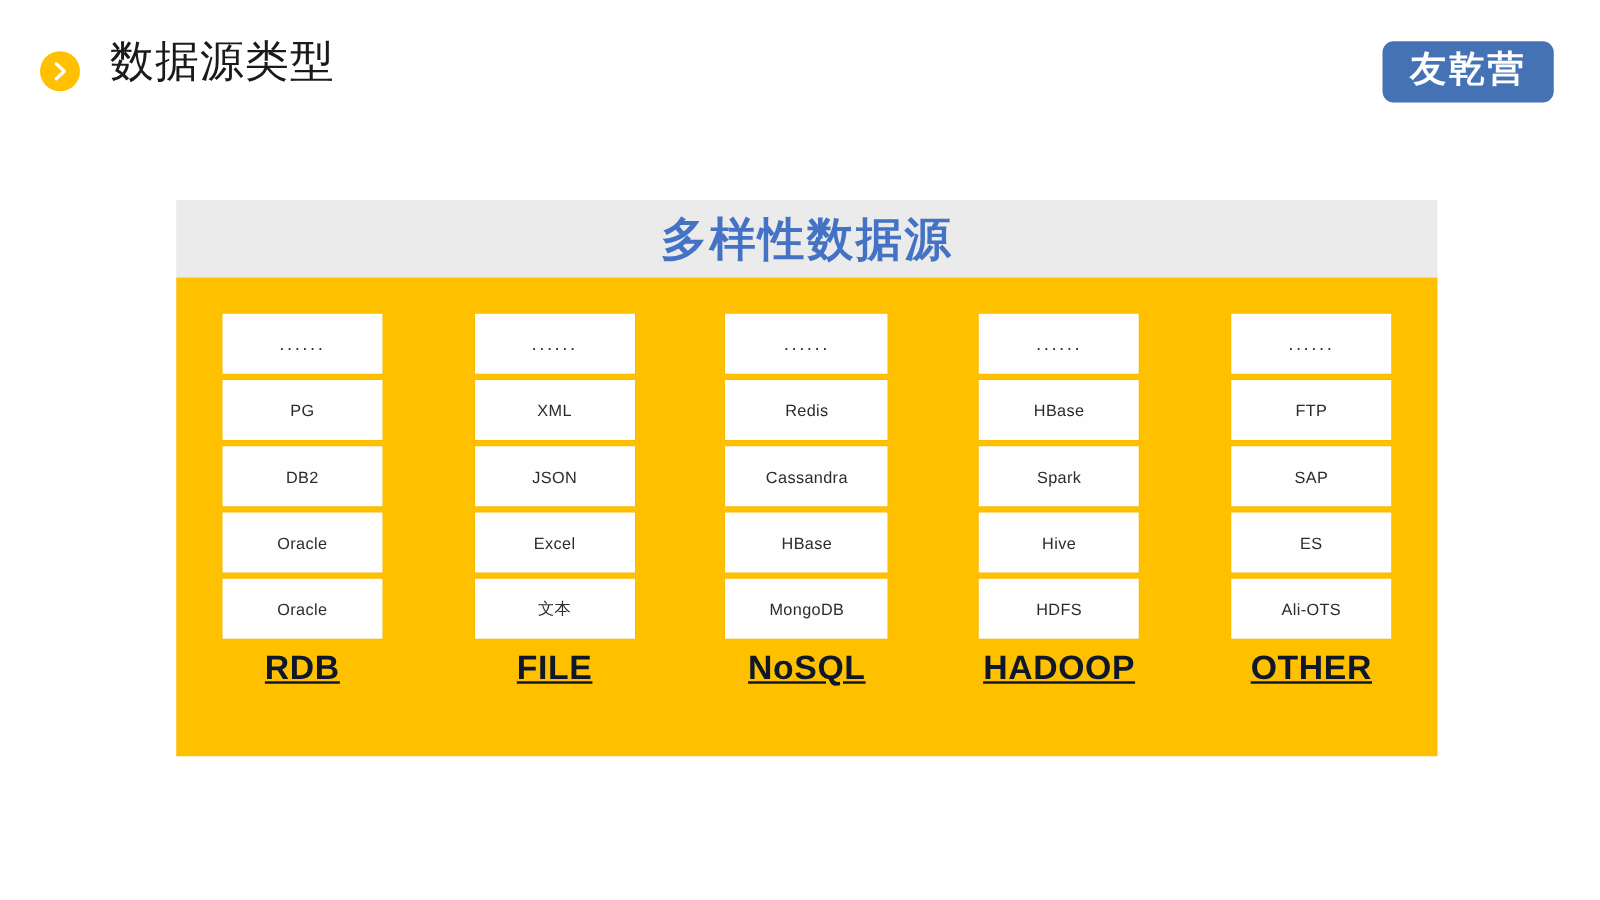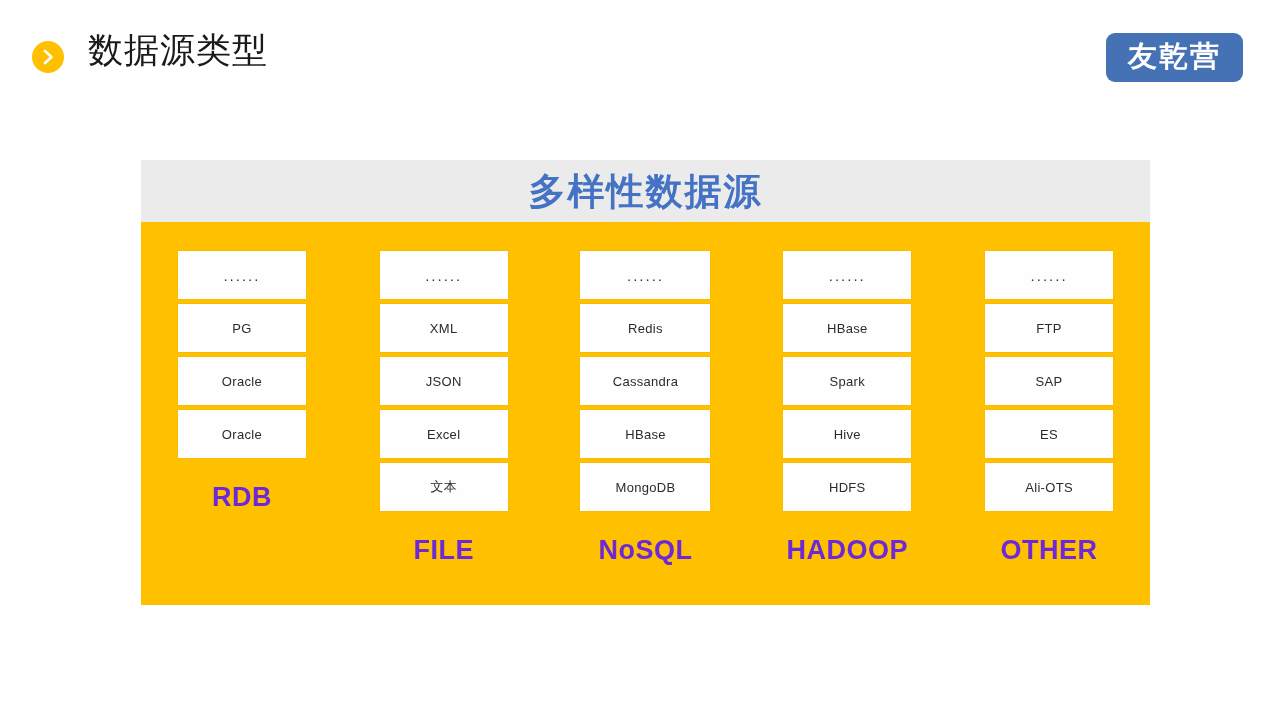--- a/index.html
+++ b/index.html
@@ -138,26 +138,27 @@
     letter-spacing: 0.3px;
     box-shadow: 0 0 0 0.5px rgba(0,0,0,0.04);
   }
   .ds-item.ellipsis {
     font-size: 15px;
     letter-spacing: 2px;
     color: #333333;
   }
 
   .ds-category {
-    margin-top: 26px;
+    margin-top: 10px;
     font-size: 27px;
     font-weight: bold;
-    color: #6d28d9;
+    color: #0f172a;
     letter-spacing: 0.5px;
     line-height: 1;
+    text-decoration: underline;
   }
 </style>
 </head>
 <body>
 
 <div id="slide-header">
 
   <div id="bullet-icon">
     <svg width="14" height="16" viewBox="0 0 14 16" aria-hidden="true">
       <path d="M4 2 L10.5 8 L4 14" fill="none" stroke="#ffffff" stroke-width="2.6" stroke-linecap="round" stroke-linejoin="round"></path>
@@ -175,20 +176,21 @@
     <div id="diagram-title">多样性数据源</div>
   </div>
 
   <div id="diagram-body">
     <div id="columns">
 
       <div class="ds-column">
         <div class="ds-items">
           <div class="ds-item ellipsis">......</div>
           <div class="ds-item">PG</div>
+          <div class="ds-item">DB2</div>
           <div class="ds-item">Oracle</div>
           <div class="ds-item">Oracle</div>
         </div>
         <div class="ds-category">RDB</div>
       </div>
 
       <div class="ds-column">
         <div class="ds-items">
           <div class="ds-item ellipsis">......</div>
           <div class="ds-item">XML</div>

